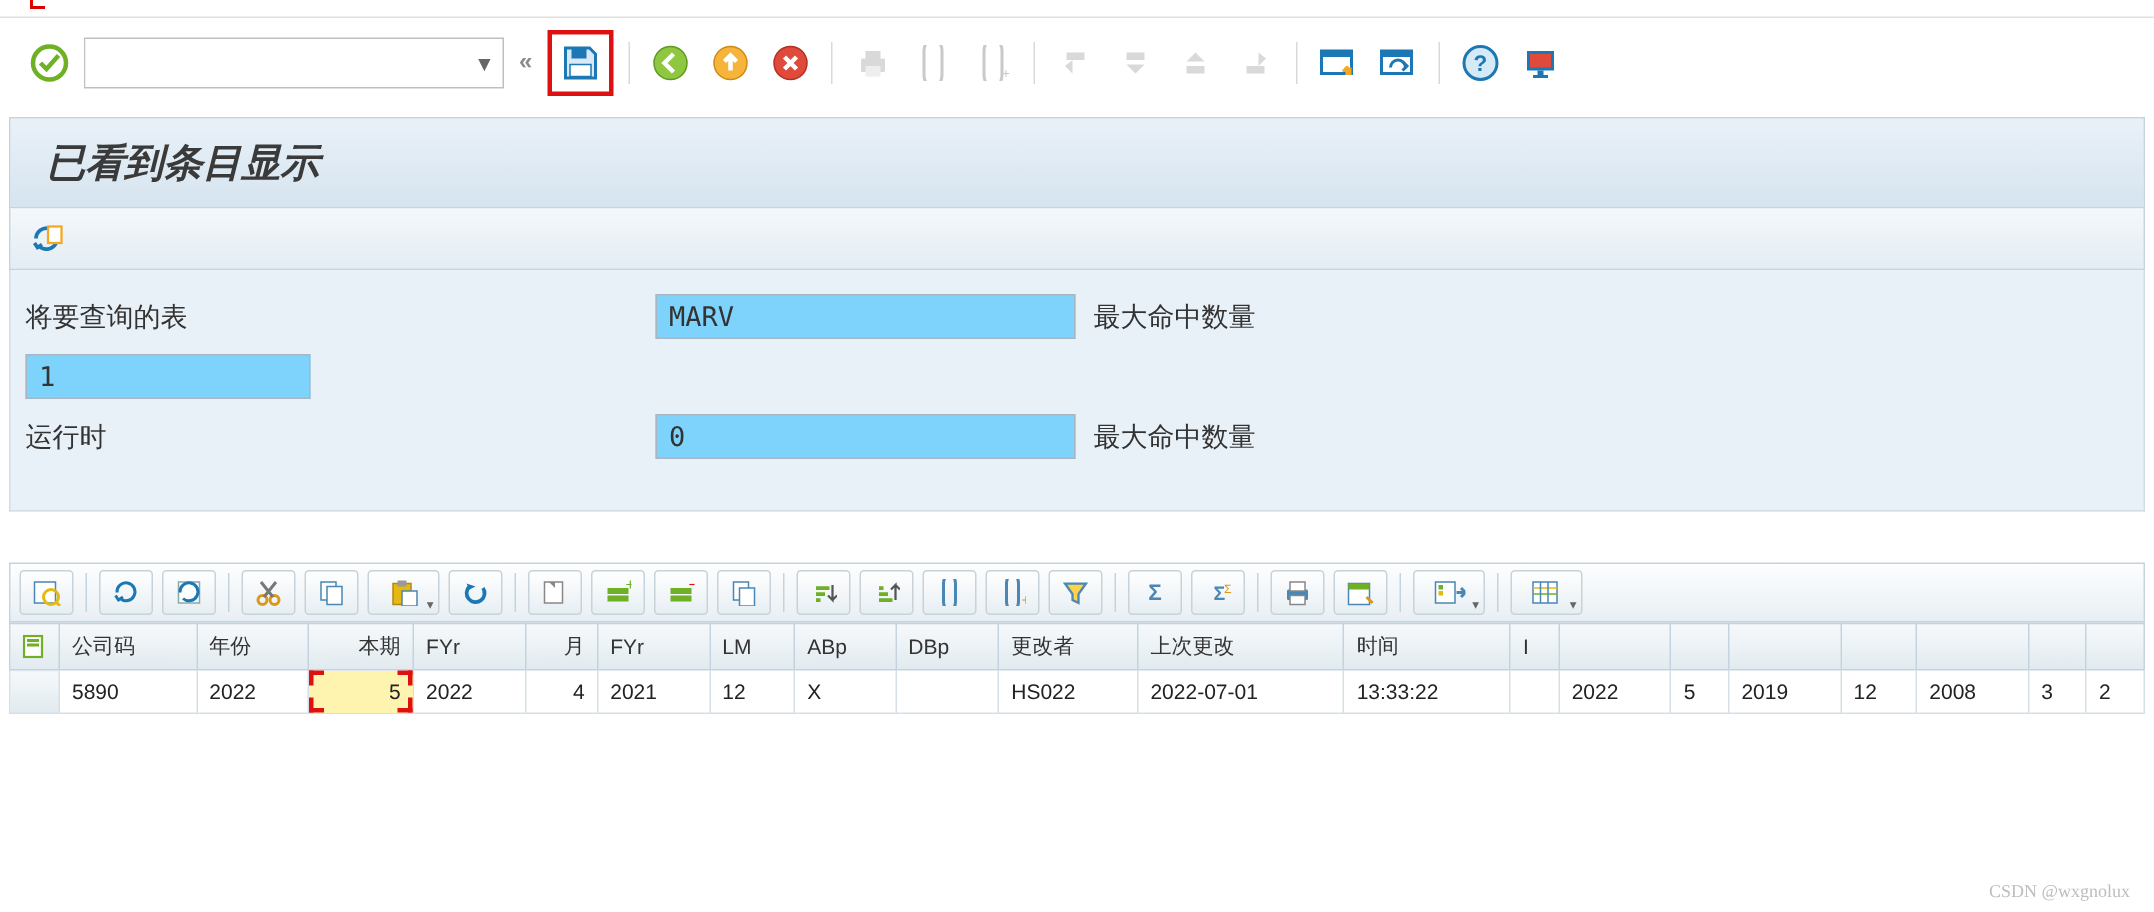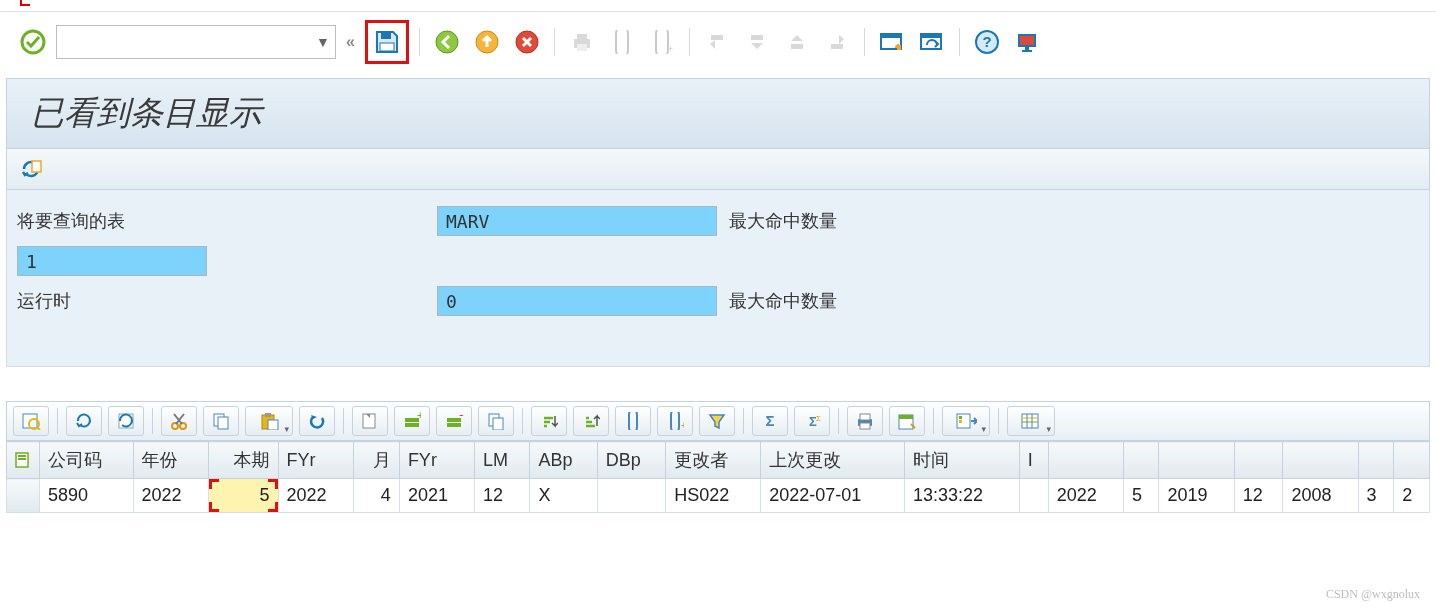--- a/index.html
+++ b/index.html
@@ -11,41 +11,41 @@
   .toolbar { display:flex; align-items:center; gap:6px; padding:8px 16px 14px 16px; background:#fff;}
   .tb-btn { width:34px; height:34px; display:flex; align-items:center; justify-content:center; border:1px solid transparent; border-radius:2px;}
   .tb-btn.cell { border:none;}
   .tb-sep { width:1px; height:28px; background:#d9d9d9; margin:0 4px;}
   .cmd-drop { display:flex; align-items:center; border:1px solid #bfbfbf; background:#fff; height:34px; width:280px; position:relative;}
   .cmd-drop .dd { margin-left:auto; width:24px; text-align:center; color:#666; }
   .chevrons { color:#8a8a8a; font-weight:bold; font-size:16px; padding:0 4px;}
   .save-box { border:3px solid #d11; padding:2px; }
   
   .title-area { background:linear-gradient(#e9f1f8,#d6e4ef); border:1px solid #c4d3df; margin:0 6px; padding:12px 24px;}
-  .title-area h1 { margin:0; font-size:33px; font-style:italic; font-weight:normal; color:#3a3a3a;}
+  .title-area h1 { margin:0; font-size:26px; font-style:italic; font-weight:bold; color:#3a3a3a;}
   .subbar { background:linear-gradient(#f4f8fb,#e3edf3); border:1px solid #c4d3df; border-top:none; margin:0 6px; padding:6px 10px;}
   .refresh-btn { width:28px; height:28px; display:flex; align-items:center; justify-content:center;}
   
-  .form-area { background:#e9f1f8; border:1px solid #d1dde6; border-top:none; margin:0 6px; padding:16px 10px 40px 10px;}
+  .form-area { background:#e9f1f8; border:1px solid #d1dde6; border-top:none; margin:0 6px; padding:16px 10px 24px 10px;}
   .frow { display:flex; align-items:center; margin-bottom:10px;}
   .flabel { width:420px; font-size:18px; color:#333;}
   .finput { border:1px solid #a9b7c2; background:#7dd3fc; height:30px; padding:2px 8px; font-family:monospace; font-size:18px; color:#333;}
   .finput.small { width:190px;}
   .finput.med { width:280px;}
   .finput.white { background:#fff; }
   .fdesc { margin-left:12px; font-size:18px; color:#333;}
   
   .alv-wrap { margin:34px 6px 0 6px; }
   .alv-tb { background:linear-gradient(#fdfefe,#e8eff4); border:1px solid #c4d3df; padding:4px 6px; display:flex; align-items:center; gap:6px;}
   .alv-btn { width:36px; height:30px; border:1px solid #c7d2da; border-radius:3px; background:linear-gradient(#fff,#e6eef3); display:flex; align-items:center; justify-content:center;}
   .alv-btn.wide { width:48px; position:relative;}
   .alv-btn.wide::after { content:"▾"; position:absolute; right:3px; bottom:1px; font-size:9px; color:#666;}
   .alv-sep { width:1px; height:26px; background:#c4d3df; margin:0 2px;}
   
-  table.alv { border-collapse:collapse; width:100%; font-size:18px;}
+  table.alv { border-collapse:collapse; width:100%; font-size:14px;}
   table.alv th { background:linear-gradient(#f6f9fb,#e1eaef); border:1px solid #c4d3df; padding:6px 8px; text-align:left; font-weight:normal; color:#333; white-space:nowrap;}
   table.alv td { border:1px solid #d6dfe5; padding:6px 8px; background:#fff; white-space:nowrap;}
   .rowhdr { width:28px; background:linear-gradient(#f6f9fb,#e1eaef)!important; }
   .edit-cell { background:#fff3b0!important; position:relative; text-align:right; }
   .edit-cell .cnr { position:absolute; width:10px; height:10px;}
   .edit-cell .tl { top:0; left:0; border-top:3px solid #d11; border-left:3px solid #d11;}
   .edit-cell .tr { top:0; right:0; border-top:3px solid #d11; border-right:3px solid #d11;}
   .edit-cell .bl { bottom:0; left:0; border-bottom:3px solid #d11; border-left:3px solid #d11;}
   .edit-cell .br { bottom:0; right:0; border-bottom:3px solid #d11; border-right:3px solid #d11;}
   .watermark { position:fixed; right:16px; bottom:6px; font-size:12px; color:#bdbdbd;font-family:Liberation Serif, serif;}

